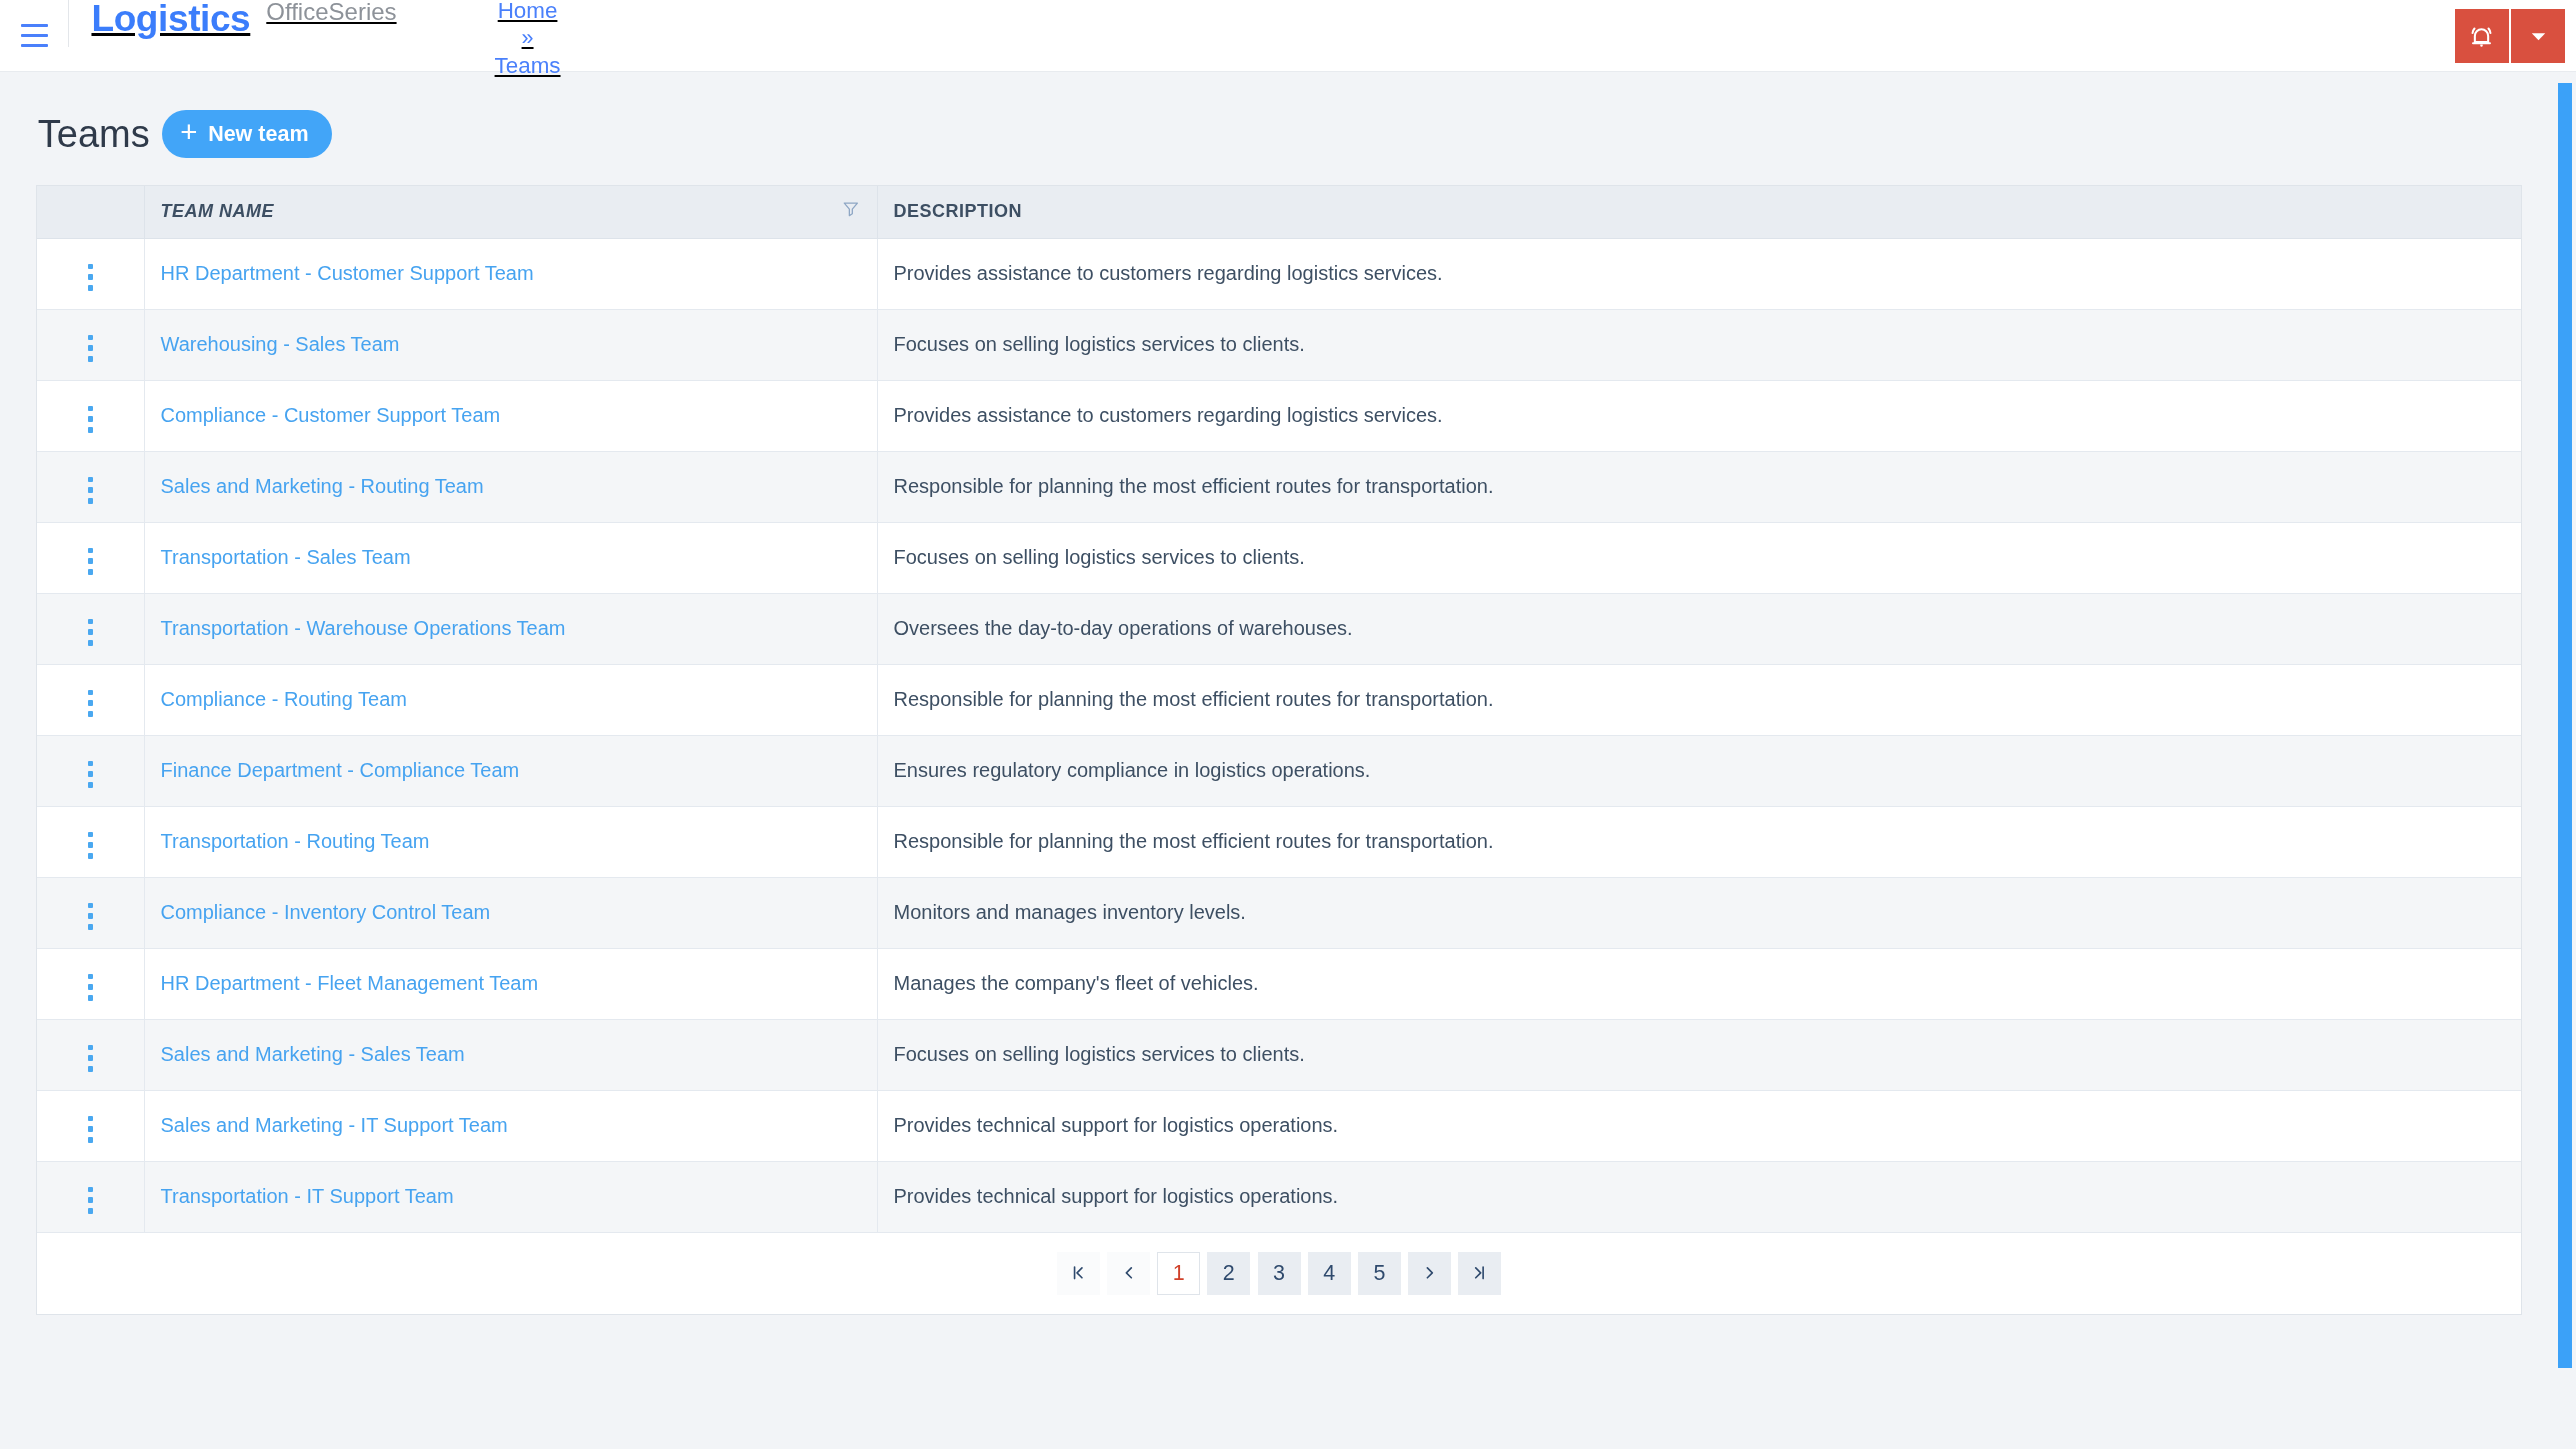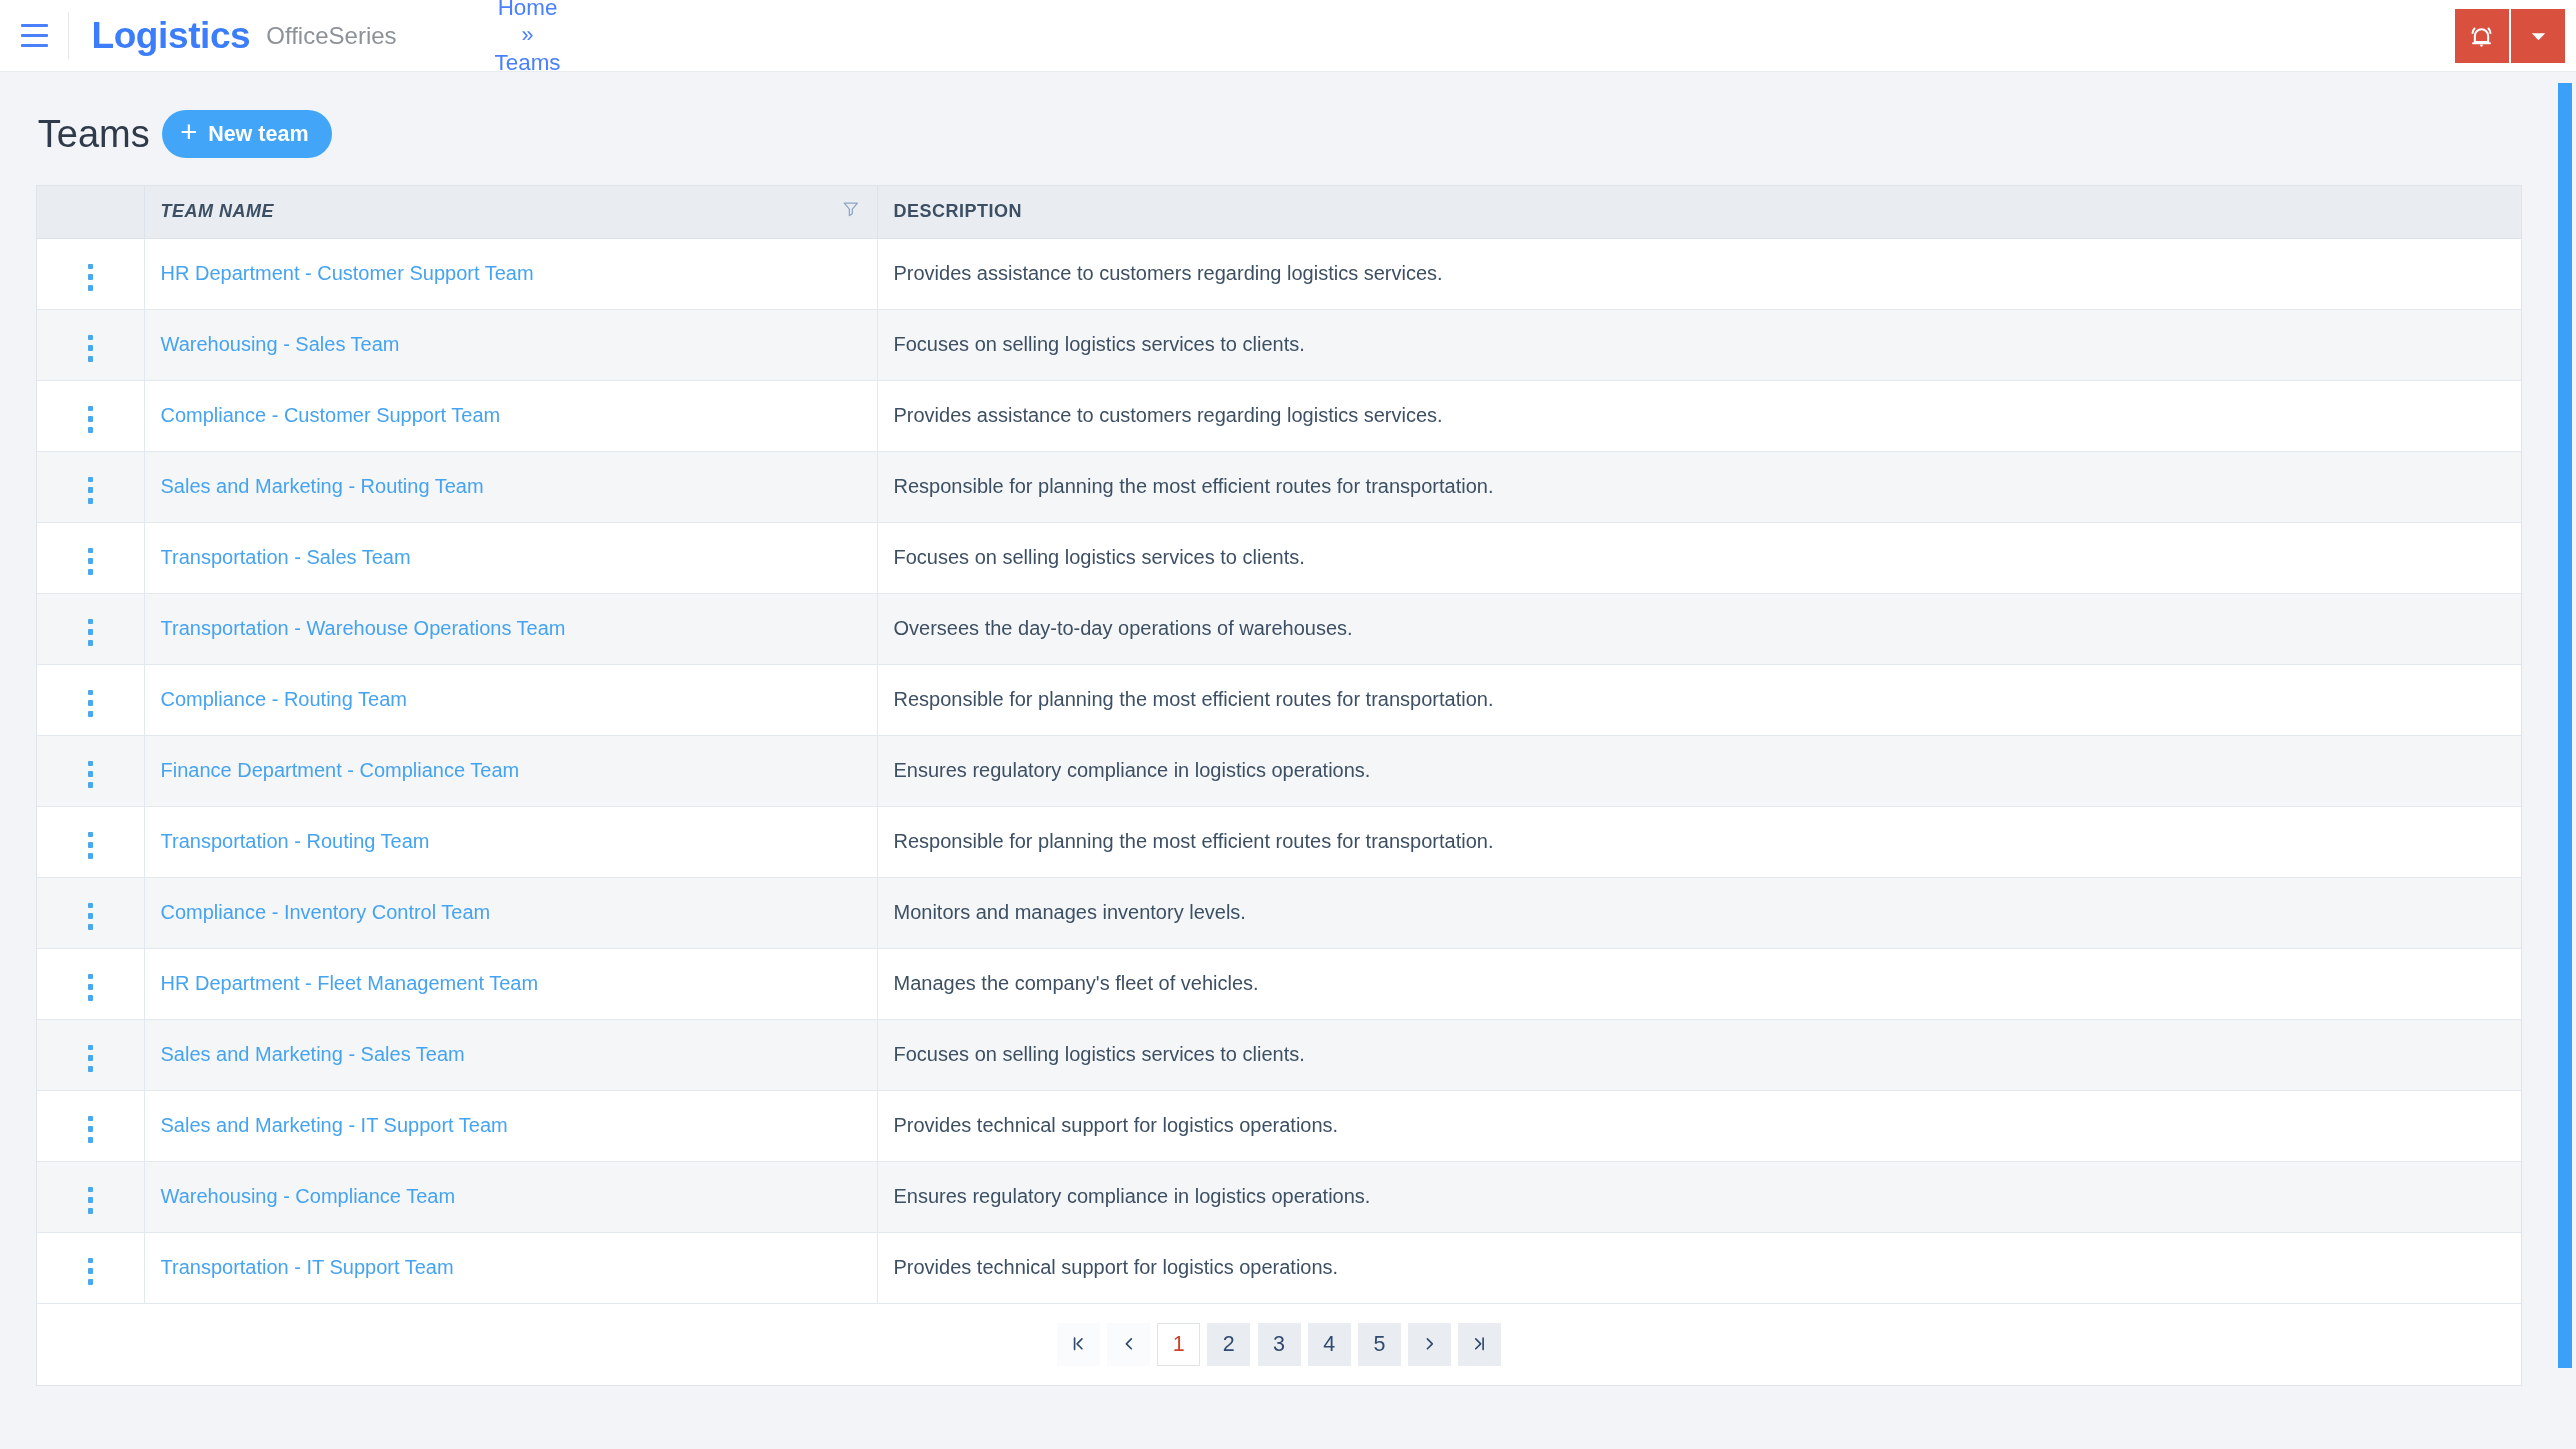--- a/index.html
+++ b/index.html
@@ -11,22 +11,22 @@
     font-family: "Liberation Sans", sans-serif;
     overflow: hidden;
   }
 
   
   .topbar {
     position: relative;
     height: 72px;
     background: #ffffff;
     display: flex;
-    align-items: center;
     border-bottom: 0.9px solid #e8ebef;
+    text-decoration: underline;
   }
   .hamburger {
     width: 55px;
     display: flex;
     flex-direction: column;
     align-items: center;
     justify-content: center;
     gap: 6.3px;
     margin-left: 7.2px;
     cursor: pointer;
@@ -424,29 +424,20 @@
             <td>Focuses on selling logistics services to clients.</td>
           </tr>
           <tr>
             <td class="col-menu"><span class="kebab">
                 <i></i>
                 <i></i>
                 <i></i>
               </span></td>
             <td><a class="team-link">Sales and Marketing - IT Support Team</a></td>
             <td>Provides technical support for logistics operations.</td>
-          </tr>
-          <tr>
-            <td class="col-menu"><span class="kebab">
-                <i></i>
-                <i></i>
-                <i></i>
-              </span></td>
-            <td><a class="team-link">Warehousing - Compliance Team</a></td>
-            <td>Ensures regulatory compliance in logistics operations.</td>
           </tr>
           <tr>
             <td class="col-menu"><span class="kebab">
                 <i></i>
                 <i></i>
                 <i></i>
               </span></td>
             <td><a class="team-link">Transportation - IT Support Team</a></td>
             <td>Provides technical support for logistics operations.</td>
           </tr>

